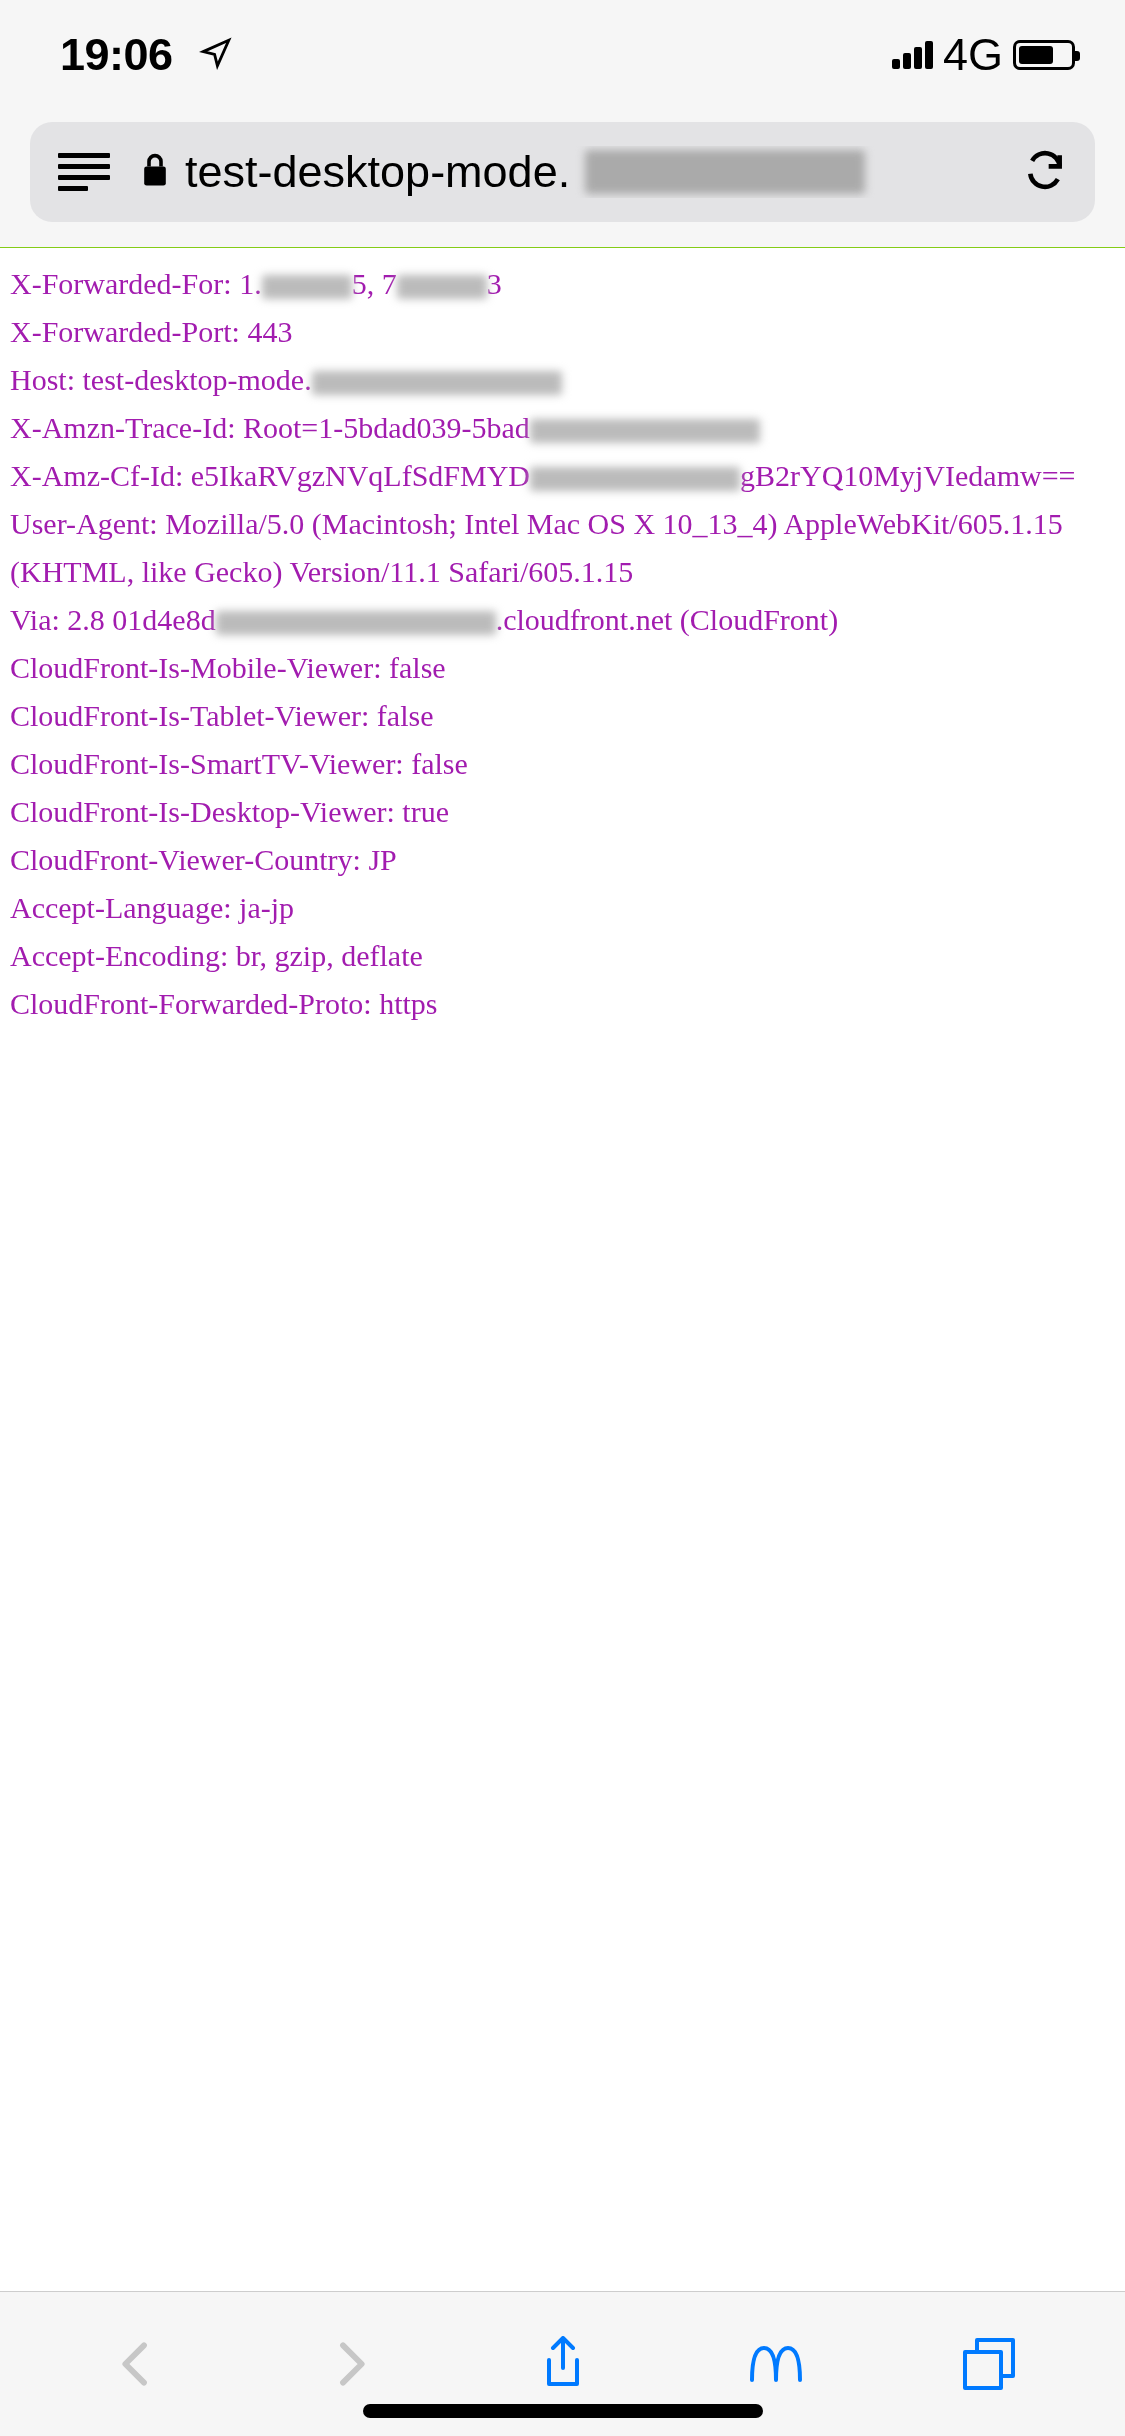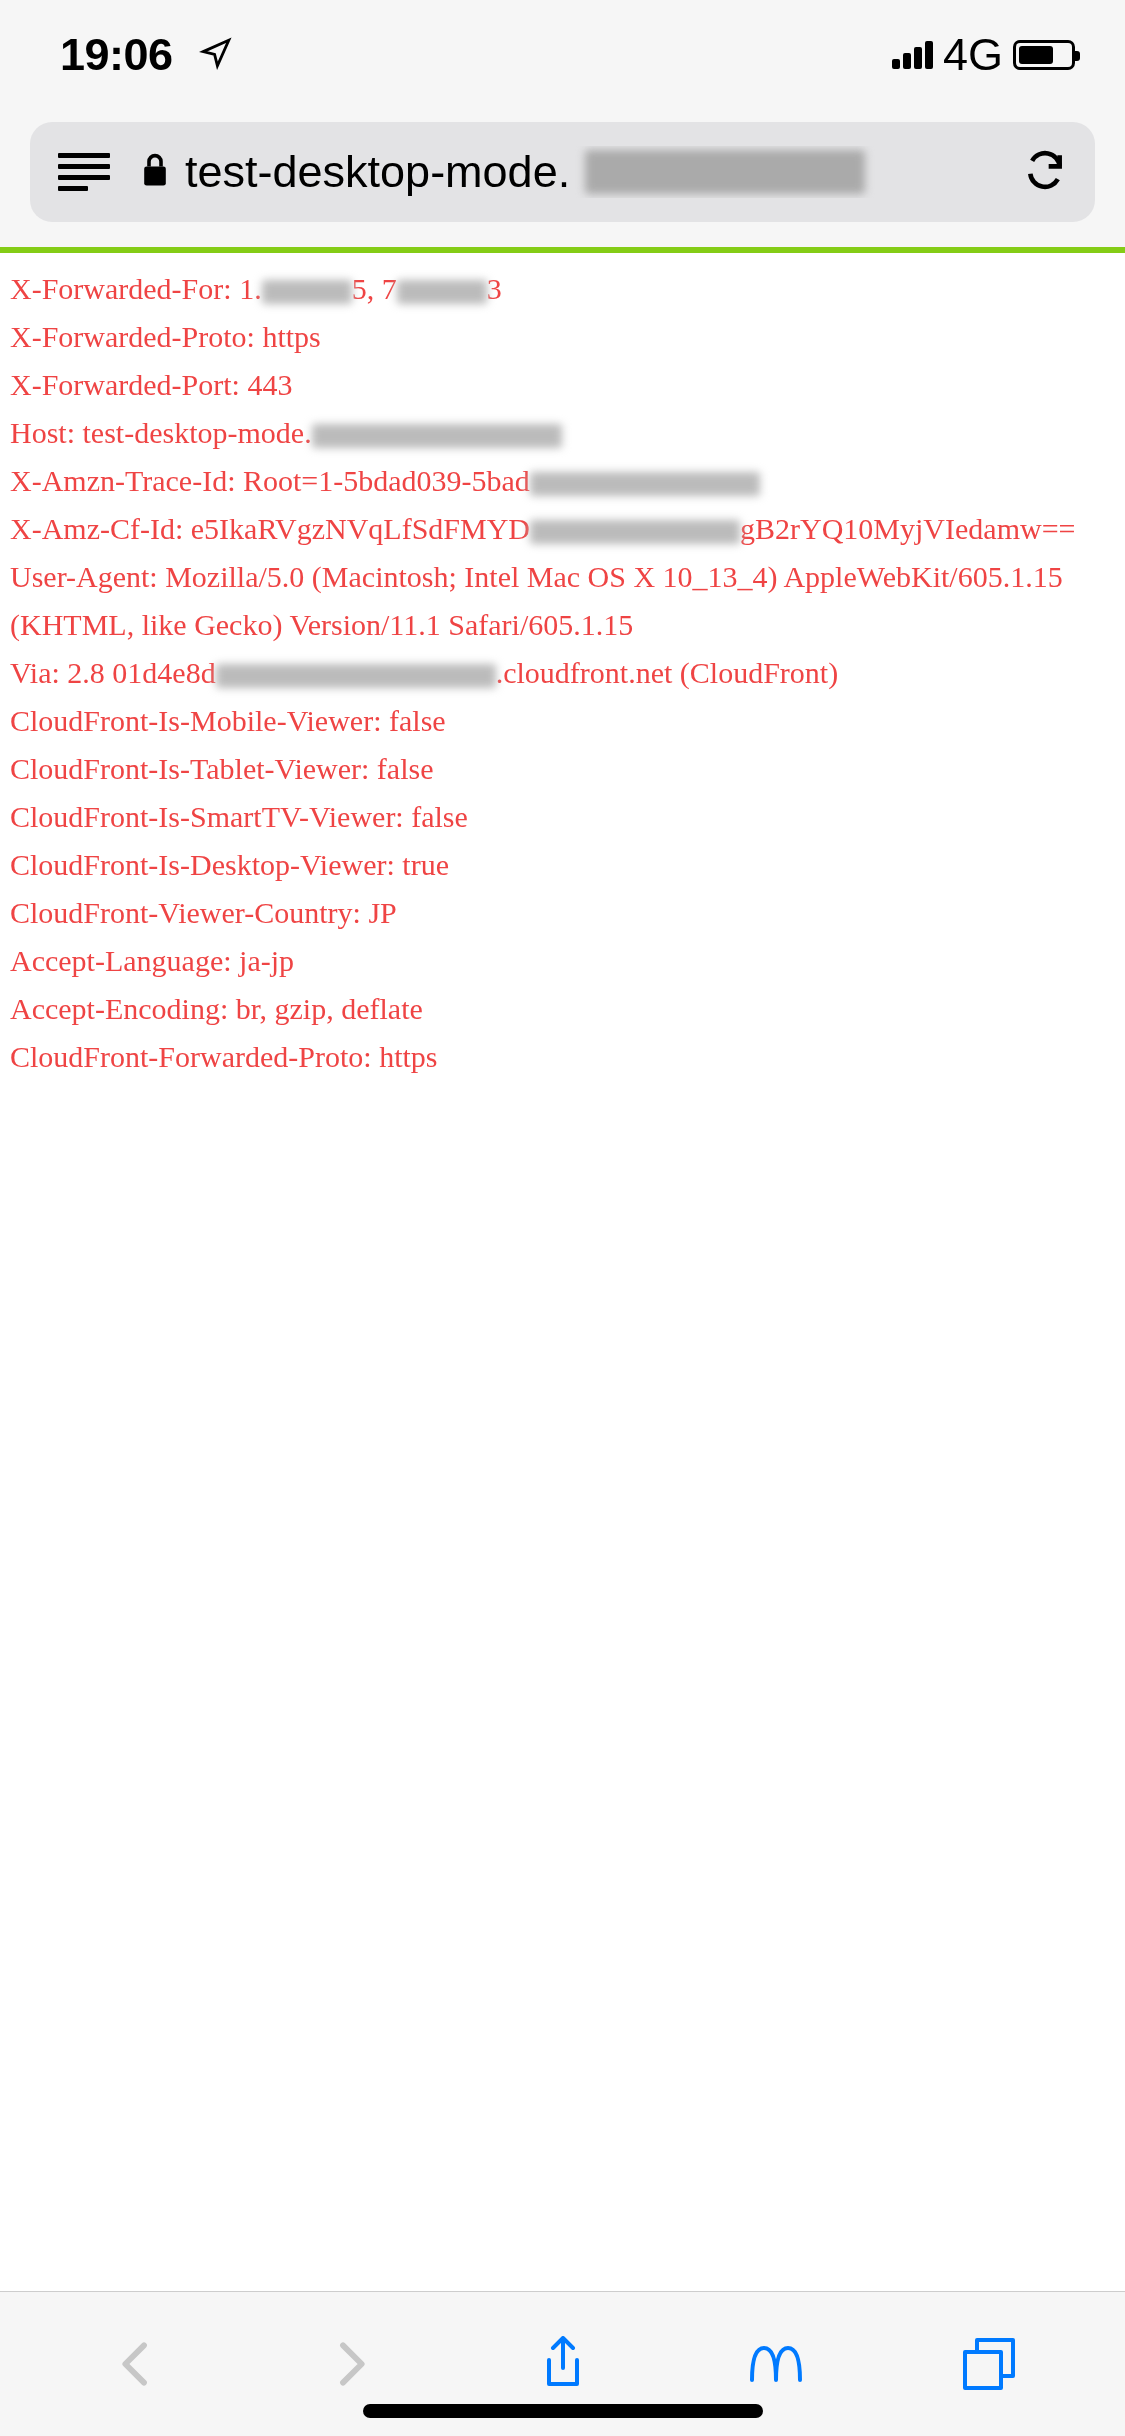--- a/index.html
+++ b/index.html
@@ -133,26 +133,26 @@
       filter: blur(4px);
       border-radius: 4px;
     }
     .refresh-icon svg {
       width: 44px;
       height: 44px;
     }
     .content {
       flex: 1;
       background: #fff;
-      border-top: 6px solid #84cc16;
+      border-top: 1px solid #84cc16;
       padding: 12px 10px;
       font-family: "Times New Roman", Times, serif;
       font-size: 30px;
       line-height: 1.6;
-      color: #ef4444;
+      color: #a21caf;
     }
     .header-line {
       margin-bottom: 0;
       word-wrap: break-word;
     }
     .redacted {
       display: inline-block;
       background: #bbb;
       filter: blur(4px);
       border-radius: 3px;
@@ -238,21 +238,20 @@
       <svg viewBox="0 0 24 24" fill="none" stroke="#000" stroke-width="2.5">
         <path d="M20 4 L20 10 L14 10"></path>
         <path d="M4 14 a8 8 0 0 0 15 3 M20 10 a8 8 0 0 0 -15 -3"></path>
       </svg>
     </span>
   </div>
 </div>
 
 <div class="content" id="content-area">
 <div class="header-line"><span>X-Forwarded-For: </span><span>1.</span><span class="redacted" style="width: 90px;"></span><span>5, 7</span><span class="redacted" style="width: 90px;"></span><span>3</span></div>
-    <div class="header-line"><span>X-Forwarded-Proto: </span><span>https</span></div>
     <div class="header-line"><span>X-Forwarded-Port: </span><span>443</span></div>
     <div class="header-line"><span>Host: </span><span>test-desktop-mode.</span><span class="redacted" style="width: 250px;"></span></div>
     <div class="header-line"><span>X-Amzn-Trace-Id: </span><span>Root=1-5bdad039-5bad</span><span class="redacted" style="width: 230px;"></span></div>
     <div class="header-line"><span>X-Amz-Cf-Id: </span><span>e5IkaRVgzNVqLfSdFMYD</span><span class="redacted" style="width: 210px;"></span><span>gB2rYQ10MyjVIedamw==</span></div>
     <div class="header-line"><span>User-Agent: </span><span>Mozilla/5.0 (Macintosh; Intel Mac OS X 10_13_4) AppleWebKit/605.1.15 (KHTML, like Gecko) Version/11.1 Safari/605.1.15</span></div>
     <div class="header-line"><span>Via: </span><span>2.8 01d4e8d</span><span class="redacted" style="width: 280px;"></span><span>.cloudfront.net (CloudFront)</span></div>
     <div class="header-line"><span>CloudFront-Is-Mobile-Viewer: </span><span>false</span></div>
     <div class="header-line"><span>CloudFront-Is-Tablet-Viewer: </span><span>false</span></div>
     <div class="header-line"><span>CloudFront-Is-SmartTV-Viewer: </span><span>false</span></div>
     <div class="header-line"><span>CloudFront-Is-Desktop-Viewer: </span><span>true</span></div>

